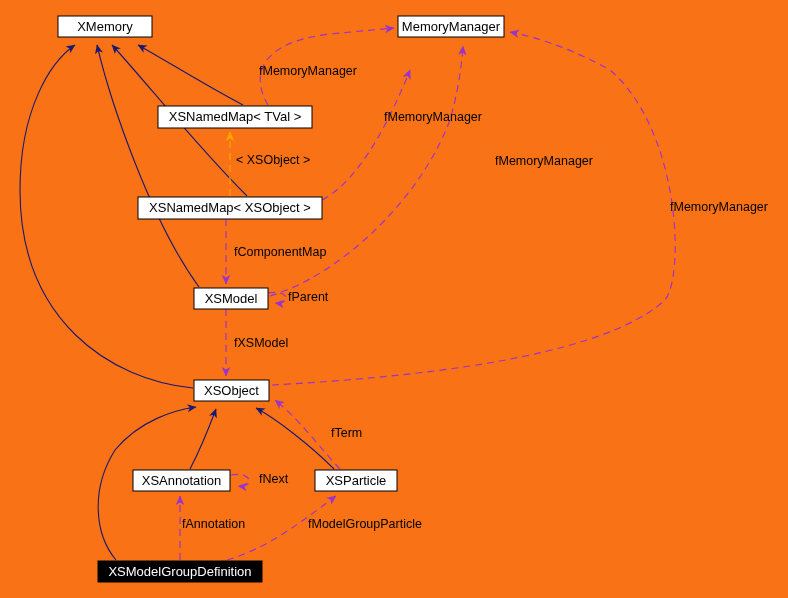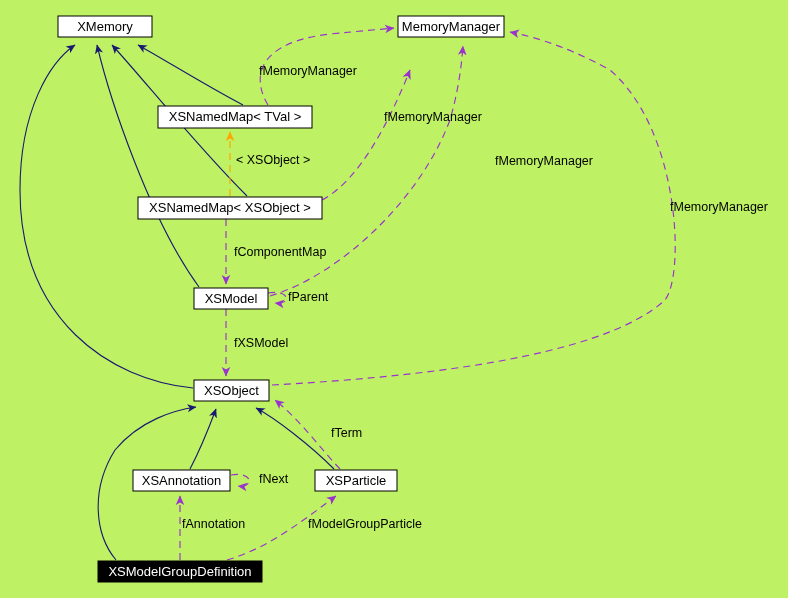--- a/index.html
+++ b/index.html
@@ -10,21 +10,21 @@
   body {
     width: 788px;
     height: 598px;
     font-family: "Liberation Sans", sans-serif;
     overflow: hidden;
   }
   #diagram-root {
     position: relative;
     width: 788px;
     height: 598px;
-    background: #bef264;
+    background: #f97316;
   }
   svg#uml-canvas {
     position: absolute;
     top: 0;
     left: 0;
     width: 788px;
     height: 598px;
   }
   .node-box {
     fill: #ffffff;

